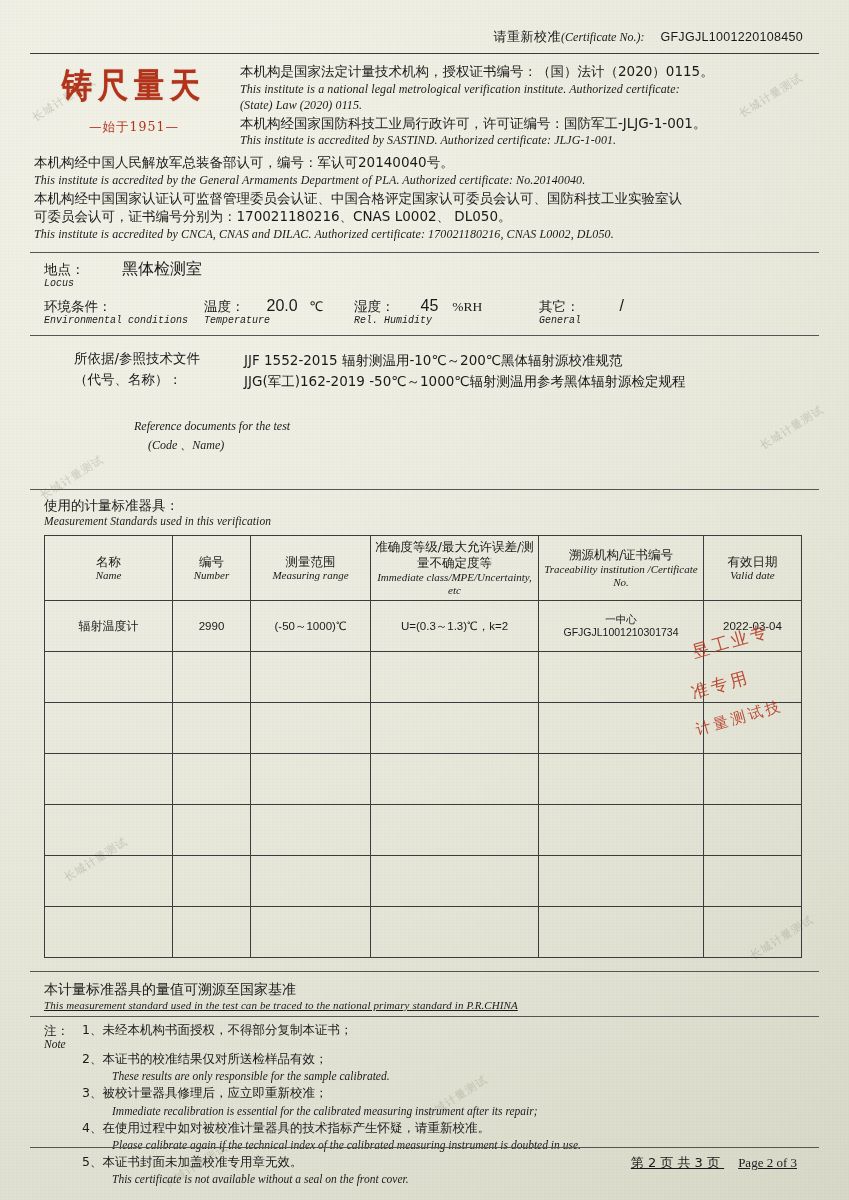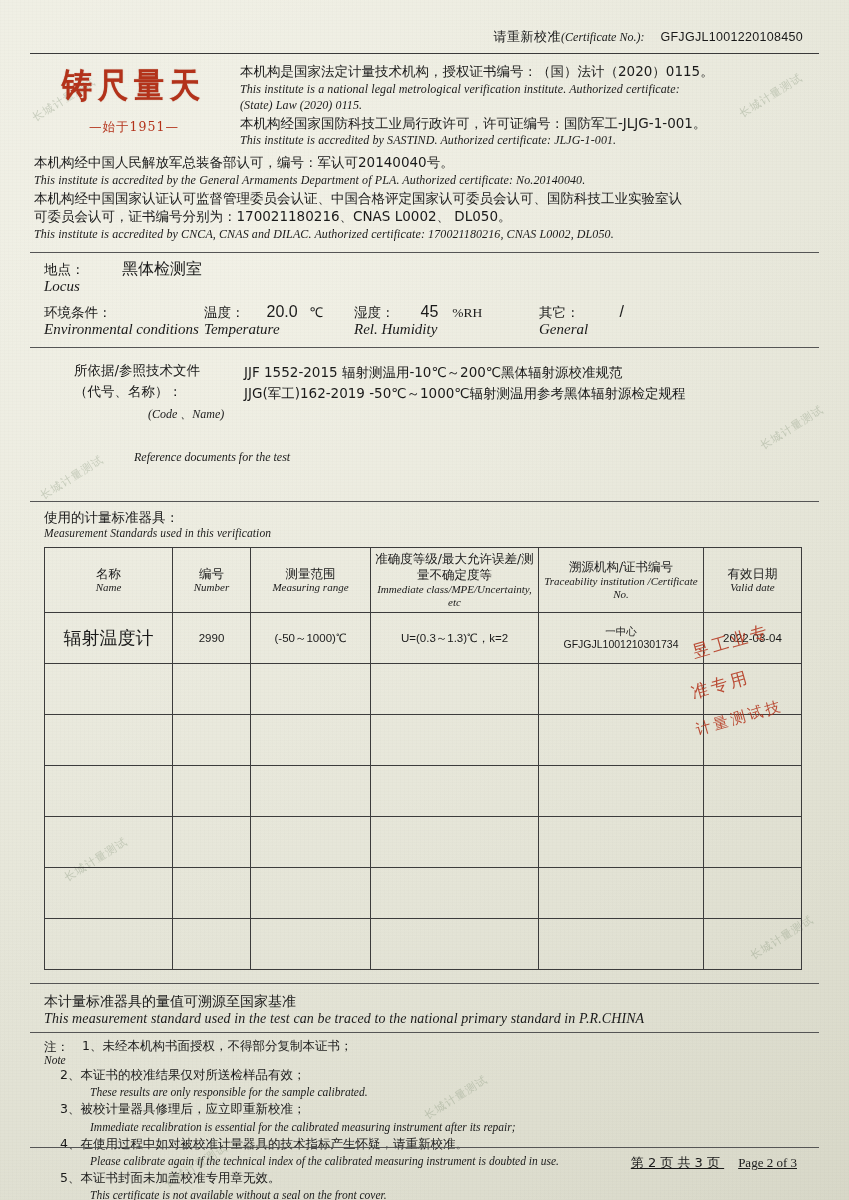--- a/index.html
+++ b/index.html
@@ -116,21 +116,21 @@
 
   
   .section {
     padding: 6px 6px 6px 14px;
   }
   .fieldline {
     display: flex;
     align-items: baseline;
   }
   .lbl-cn { font-family: Liberation Serif, serif; font-size: 13.5px; }
-  .lbl-en { font-style: italic; font-size: 15px; }
+  .lbl-en { font-style: italic; font-size: 10px; font-family: Liberation Mono, monospace; }
   .f-locus-cn { width: 78px; }
   .f-val { font-family: "DejaVu Sans", sans-serif; font-size: 16px; }
   .sub-en-row {
     display: flex;
     font-size: 11.5px;
     font-style: italic;
     margin-top: -2px;
   }
 
   .env-row { display: flex; align-items: baseline; margin-top: 8px; }
@@ -175,38 +175,38 @@
     vertical-align: middle;
     padding: 3px 2px;
   }
   table.std th {
     height: 58px;
     font-weight: normal;
   }
   table.std td { height: 44px; }
   .th-cn { font-family: "DejaVu Sans", sans-serif; font-size: 12.5px; line-height: 1.25; display:block;}
   .th-en { font-style: italic; font-size: 11px; line-height: 1.2; display: block; }
-  .cell-cn { font-family: Liberation Serif, serif; font-size: 18px; }
+  .cell-cn { font-family: Liberation Serif, serif; font-size: 12px; }
   .cell-mono { font-family: "Liberation Sans", sans-serif; font-size: 11.5px; }
   .cell-small { font-family: "Liberation Sans", sans-serif; font-size: 10.5px; line-height: 1.3; }
 
   
   .trace {
     padding: 8px 6px 2px 14px;
   }
   .trace .cn { font-size: 14px; }
-  .trace .en { display: block; font-size: 14px; }
+  .trace .en { display: block; font-size: 11px; text-decoration: underline; }
 
   
   .notes { padding: 4px 6px 6px 14px; }
   .note-head { display: flex; }
   .note-head-lbl { width: 38px; }
   .note-lbl-cn { font-family: "DejaVu Sans", sans-serif; font-size: 12.5px; }
   .note-lbl-en { font-style: italic; font-size: 11.5px; display: block; margin-top: -2px;}
-  .note-item { margin-left: 16px; }
+  .note-item { margin-left: 38px; }
   .note-cn { font-family: "DejaVu Sans", sans-serif; font-size: 12.5px; line-height: 1.45; }
   .note-en { font-style: italic; font-size: 11.5px; margin-left: 30px; line-height: 1.4; }
 
   
   .footer {
     position: absolute;
     left: 0;
     bottom: 0;
     width: 789px;
   }
@@ -340,22 +340,22 @@
 
     <div class="refblock">
       <div class="ref-row">
         <span class="ref-lbl">所依据/参照技术文件</span>
         <span class="ref-txt">JJF 1552-2015 辐射测温用-10℃～200℃黑体辐射源校准规范</span>
       </div>
       <div class="ref-row">
         <span class="ref-lbl">（代号、名称）：</span>
         <span class="ref-txt">JJG(军工)162-2019 -50℃～1000℃辐射测温用参考黑体辐射源检定规程</span>
       </div>
+      <div class="ref-en">Reference documents for the test</div>
       <div class="ref-en" style="margin-top:2px; margin-left:74px;">(Code 、Name)</div>
-      <div class="ref-en">Reference documents for the test</div>
     </div>
 
     <hr class="rule thin">
 
     <div class="std-head">
       <span class="cn">使用的计量标准器具：</span>
       <span class="en">Measurement Standards used in this verification</span>
     </div>
 
     <table class="std">

